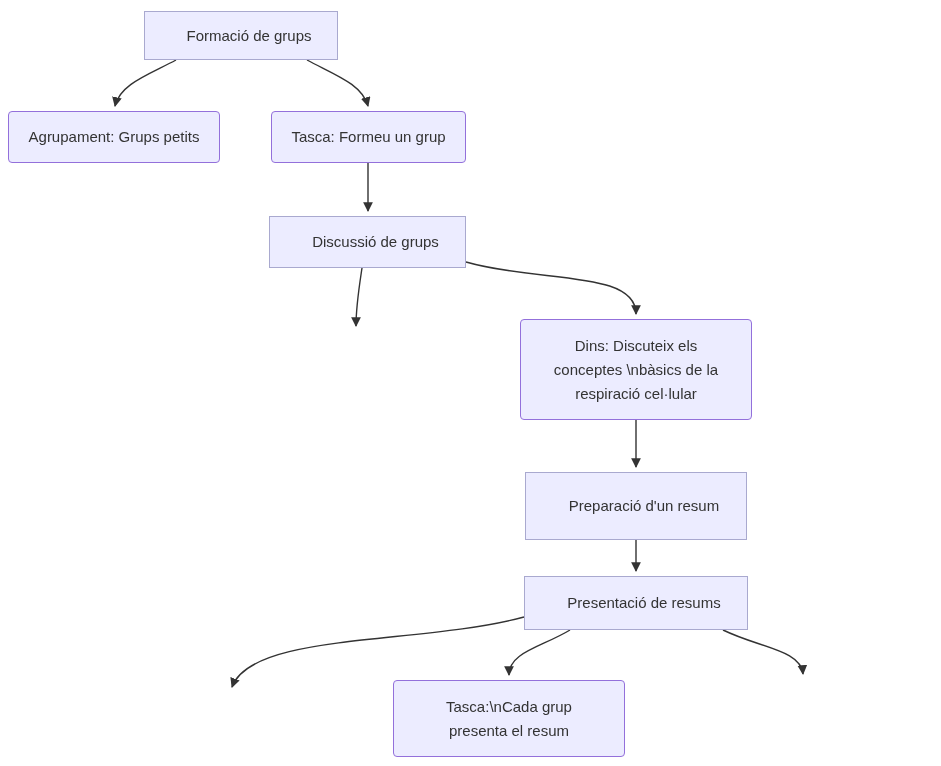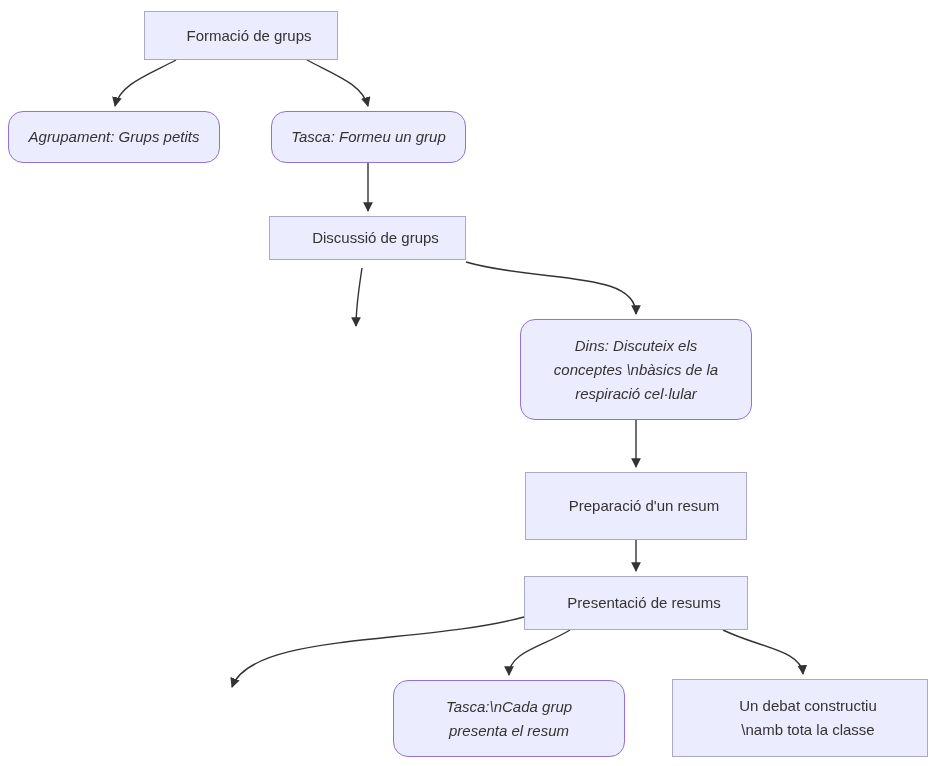--- a/index.html
+++ b/index.html
@@ -31,22 +31,21 @@
     font-size: 15px;
     line-height: 24px;
     white-space: pre-line;
   }
   .rect {
     border: 1px solid #a9a9cf;
     padding-left: 16px;
   }
   .rounded {
     border: 1.5px solid #9370db;
-    border-radius: 15px;
-    font-style: italic;
+    border-radius: 4px;
   }
   .edge {
     fill: none;
     stroke: #333333;
     stroke-width: 1.4px;
   }
 </style>
 </head>
 <body>
 
@@ -69,31 +68,29 @@
     <path class="edge" d="M 570 630 C 542 647 509 652 509 675" marker-end="url(#arrow)"></path>
     <path class="edge" d="M 723 630 C 760 648 801 650 803 674" marker-end="url(#arrow)"></path>
   </svg>
 
   <div class="node rect" style="left:144px; top:11px; width:194px; height:49px;">Formació de grups</div>
 
   <div class="node rounded" style="left:8px; top:111px; width:212px; height:52px;">Agrupament: Grups petits</div>
 
   <div class="node rounded" style="left:271px; top:111px; width:195px; height:52px;">Tasca: Formeu un grup</div>
 
-  <div class="node rect" style="left:269px; top:216px; width:197px; height:44px;">Discussió de grups</div>
+  <div class="node rect" style="left:269px; top:216px; width:197px; height:52px;">Discussió de grups</div>
 
 
   <div class="node rounded" style="left:520px; top:319px; width:232px; height:101px;">Dins: Discuteix els
 conceptes \nbàsics de la
 respiració cel·lular</div>
 
   <div class="node rect" style="left:525px; top:472px; width:222px; height:68px;">Preparació d'un resum</div>
 
   <div class="node rect" style="left:524px; top:576px; width:224px; height:54px;">Presentació de resums</div>
 
 
   <div class="node rounded" style="left:393px; top:680px; width:232px; height:77px;">Tasca:\nCada grup
 presenta el resum</div>
 
-  <div class="node rect" style="left:672px; top:679px; width:256px; height:78px;">Un debat constructiu
-\namb tota la classe</div>
 
 </div>
 
 </body></html>

